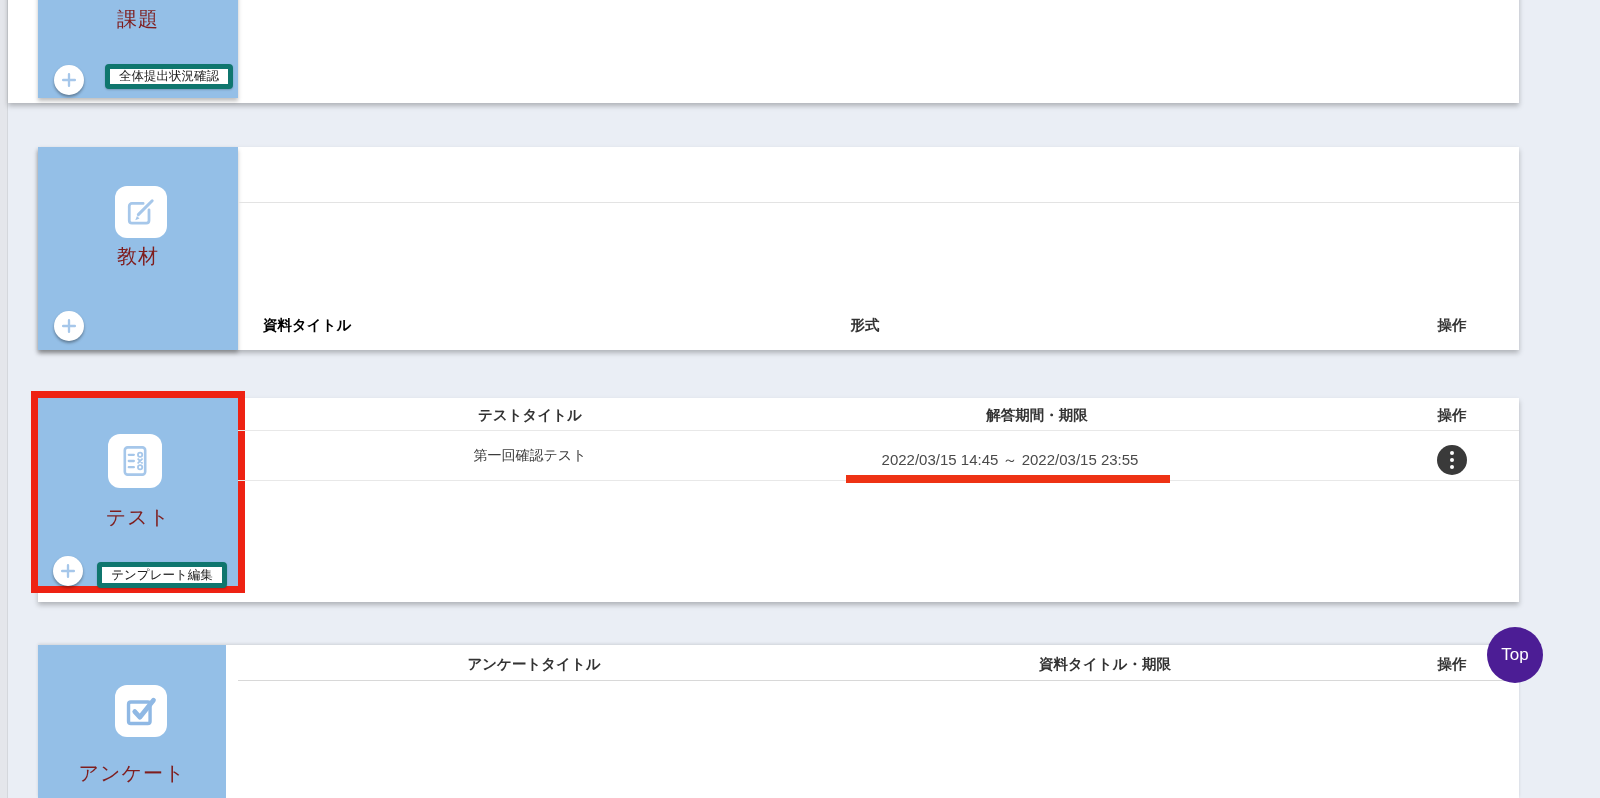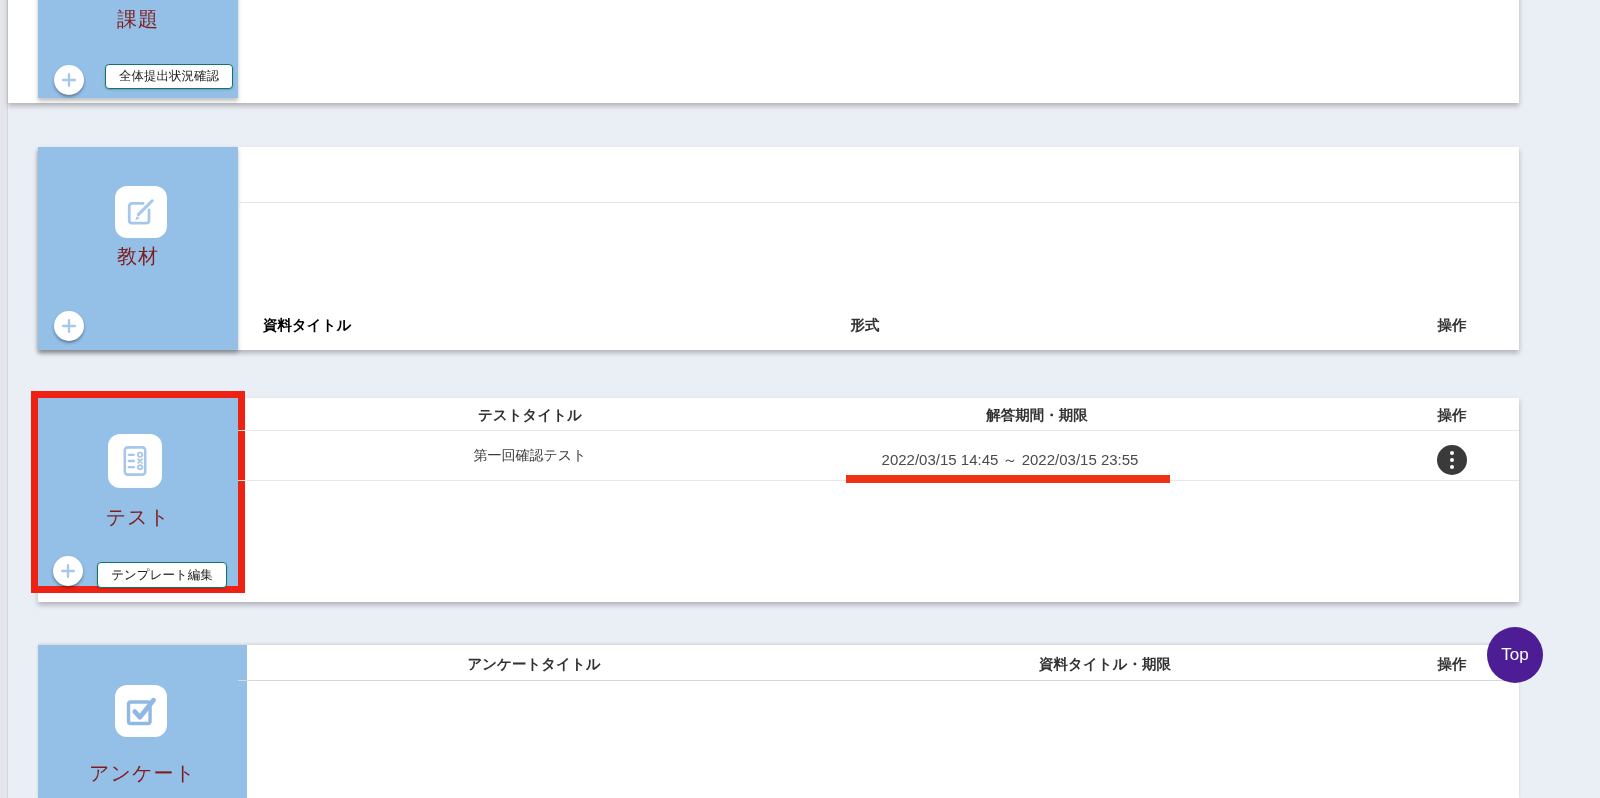--- a/index.html
+++ b/index.html
@@ -9,21 +9,21 @@
     font-family:"Liberation Sans","DejaVu Sans",sans-serif;
     color:#333;
   }
   .left-strip{position:absolute;left:0;top:0;width:7px;height:798px;background:#e4e6eb;border-right:1px solid #d4d7dc;}
   .card{position:absolute;background:#ffffff;box-shadow:0 3px 5px rgba(0,0,0,0.25);}
   .panel{position:absolute;background:#94bfe7;box-shadow:0 3px 4px rgba(0,0,0,0.25);}
   .panel-label{position:absolute;width:100%;text-align:center;font-size:20px;color:#7f1d1d;letter-spacing:1px;}
   .icon-tile{position:absolute;width:52px;height:52px;background:#ffffff;border-radius:12px;display:flex;align-items:center;justify-content:center;}
   .plus-btn{position:absolute;width:30px;height:30px;border-radius:50%;background:#ffffff;border:none;
     display:flex;align-items:center;justify-content:center;box-shadow:0 2px 3px rgba(0,0,0,0.35);cursor:pointer;padding:0;}
-  .white-btn{position:absolute;background:#ffffff;border:1px solid #0f766e;border-radius:4px;
+  .white-btn{position:absolute;background:#ffffff;border:5px solid #0f766e;border-radius:4px;
     font-size:12.5px;color:#222;box-shadow:0 1px 2px rgba(0,0,0,0.2);cursor:pointer;
     display:flex;align-items:center;justify-content:center;padding:0;font-family:inherit;}
   .hdr{position:absolute;font-weight:bold;font-size:14.5px;color:#333;white-space:nowrap;transform:translateX(-50%);}
   .hdr-left{position:absolute;font-weight:bold;font-size:14.5px;color:#000000;white-space:nowrap;}
   .hdr-rule{position:absolute;border-bottom:1px solid #e3e3e3;}
   .cell{position:absolute;font-size:14px;color:#3c3c3c;white-space:nowrap;transform:translate(-50%,-50%);}
   .red-frame{position:absolute;border:7px solid #ee2213;box-sizing:border-box;}
   .underline-red{position:absolute;background:#ee3214;z-index:4;}
   .kebab-btn{position:absolute;width:30px;height:30px;border-radius:50%;background:#3a3a3a;border:none;cursor:pointer;
     display:flex;flex-direction:column;align-items:center;justify-content:center;gap:3px;padding:0;}
@@ -110,21 +110,21 @@
   <button class="kebab-btn" style="left:1399px;top:47px;">
     <span style="display:flex;flex-direction:column;gap:3px;align-items:center;">
       <i></i>
         <i></i>
         <i></i>
     </span>
   </button>
 </section>
 
 <section class="card" style="left:38px;top:645px;width:1481px;height:153px;box-shadow:0 -1px 3px rgba(0,0,0,0.12);">
-  <div class="panel" style="left:0;top:0;width:209px;height:153px;box-shadow:none;">
+  <div class="panel" style="left:0;top:0;width:188px;height:153px;box-shadow:none;">
     <div class="icon-tile" style="left:77px;top:40px;">
       <svg width="34" height="34" viewBox="0 0 30 30">
         <rect x="4" y="7" width="19" height="19" rx="2" fill="none" stroke="#8fb8e4" stroke-width="3"></rect>
         <path d="M9.5 15.5 l4.5 5 L26 5.5" fill="none" stroke="#8fb8e4" stroke-width="4.2" stroke-linecap="round" stroke-linejoin="round"></path>
       </svg>
     </div>
     <div class="panel-label" style="top:115px;">アンケート</div>
   </div>
   <div class="hdr-rule" style="left:200px;top:0;width:1281px;height:35px;border-color:#d8d8d8;"></div>
   <div class="hdr" style="left:496px;top:10px;">アンケートタイトル</div>

